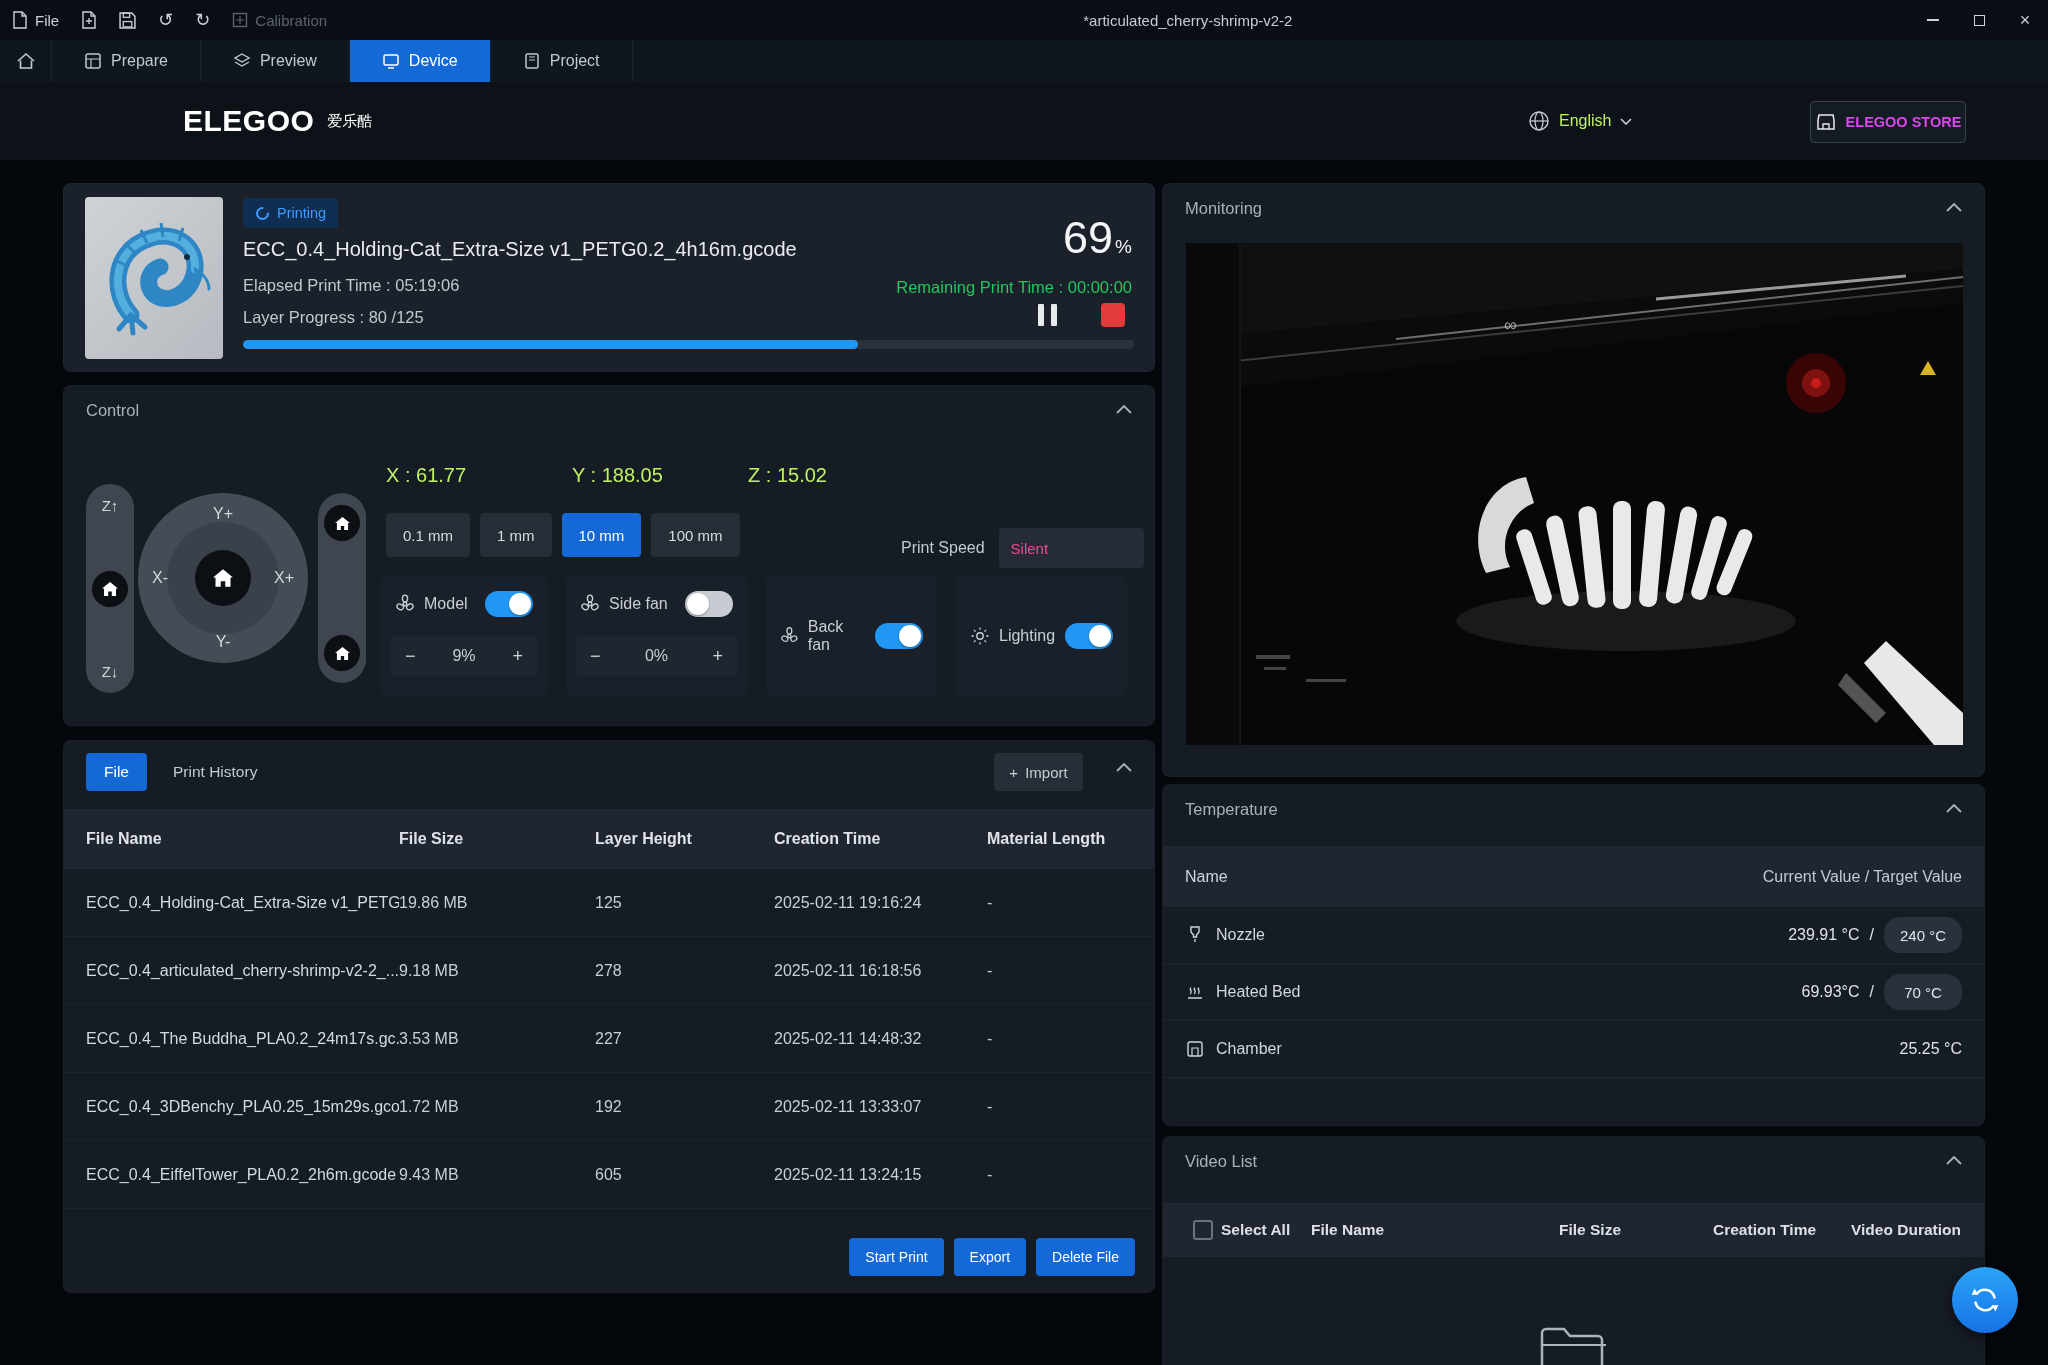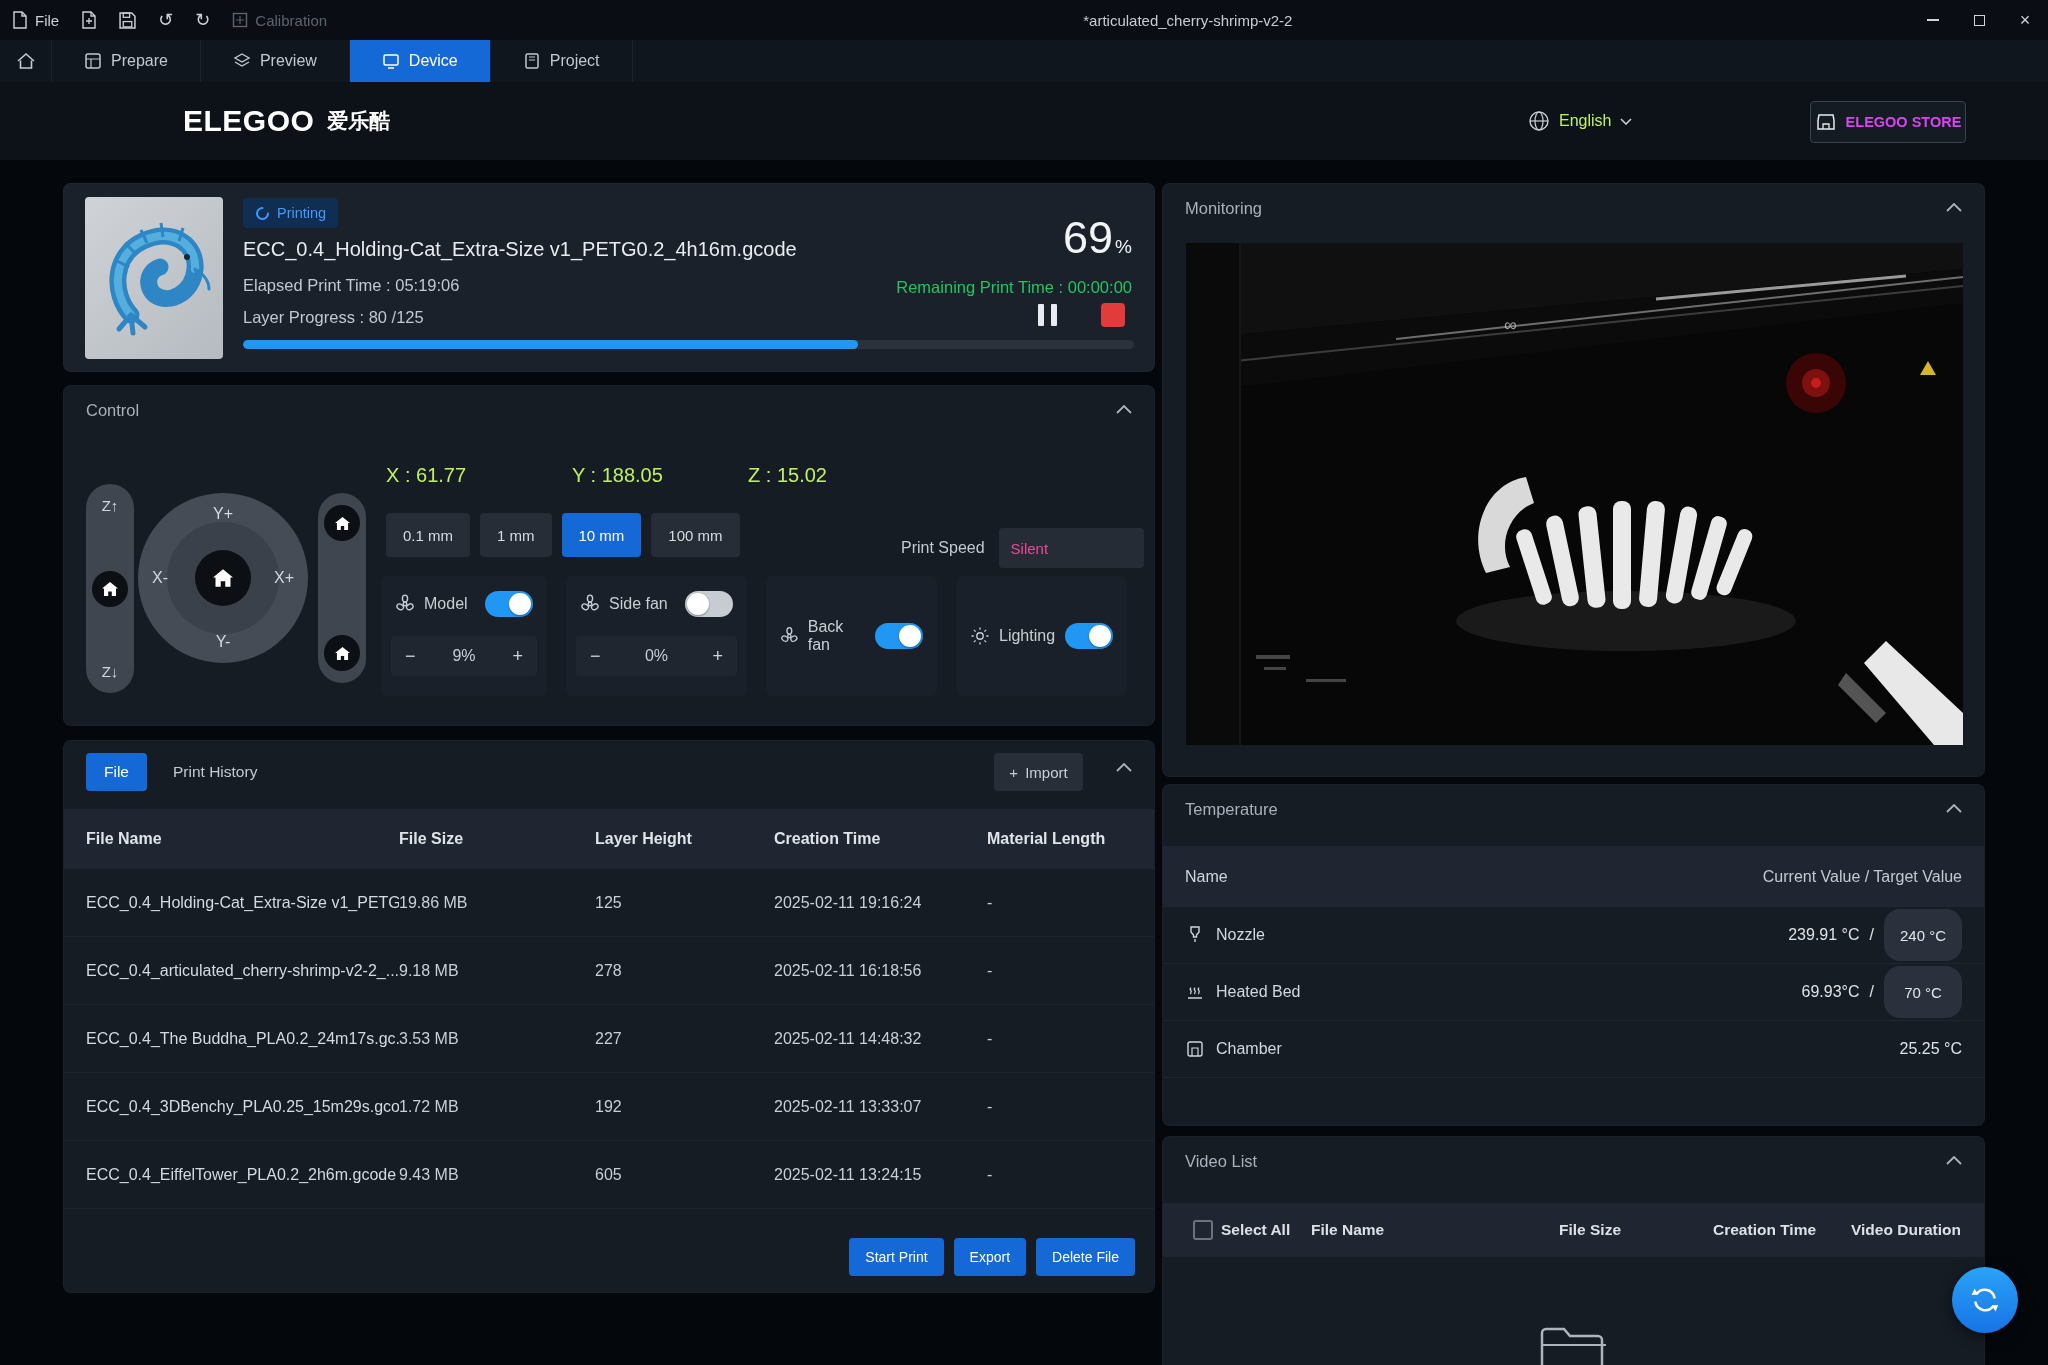--- a/index.html
+++ b/index.html
@@ -21,21 +21,21 @@
   .closex{font-size:18px}
   
   .navbar{position:absolute;left:0;top:40px;width:2048px;height:42px;background:#10161e;display:flex;align-items:stretch;z-index:5}
   .nav-home{width:52px;display:flex;align-items:center;justify-content:center;border-right:1px solid #1c232c;cursor:pointer;color:#c6cbd2}
   .nav-tab{display:flex;align-items:center;gap:9px;padding:0 32px;font-size:16px;color:#c2c8d0;border-right:1px solid #1c232c;cursor:pointer}
   .nav-tab.active{background:#1569d6;color:#fff}
   
   .header{position:absolute;left:0;top:82px;width:2048px;height:78px;background:#0d1219}
   .brand{position:absolute;left:183px;top:50%;transform:translateY(-50%);display:flex;align-items:center;gap:13px}
   .brand-en{font-size:30px;font-weight:800;letter-spacing:.5px;color:#fff}
-  .brand-cn{font-size:21px;font-weight:bold;color:#fff}
+  .brand-cn{font-size:15px;font-weight:normal;color:#fff}
   .lang{position:absolute;left:1528px;top:50%;transform:translateY(-50%);display:flex;align-items:center;gap:9px;cursor:pointer}
   .lang-label{font-size:16px;color:#bef264}
   .storebtn{position:absolute;left:1810px;top:19px;width:156px;height:42px;border:1px solid #3a424d;background:#151b23;border-radius:4px;display:flex;align-items:center;justify-content:center;gap:9px;cursor:pointer}
   .store-label{font-size:14.5px;font-weight:bold;color:#d946ef}
   
   .panel{position:absolute;background:#161c24;border-radius:8px;border:1px solid rgba(255,255,255,.025)}
   .ptitle{position:absolute;left:22px;top:15px;font-size:16.5px;color:#a9b0ba}
   .chev{position:absolute;right:22px;top:19px;cursor:pointer}
   
   #printCard{left:63px;top:183px;width:1092px;height:189px;background:#1a212b}
@@ -100,21 +100,21 @@
   #monPanel{left:1162px;top:183px;width:823px;height:594px}
   .camera{position:absolute;left:23px;top:59px;width:777px;height:502px;background:#060606;overflow:hidden}
   
   #tempPanel{left:1162px;top:784px;width:823px;height:342px}
   .thead{position:absolute;left:0;top:61px;width:100%;height:61px;background:#1f2631;display:flex;align-items:center;justify-content:space-between;padding:0 22px;font-size:16px}
   .thead .nm{color:#cfd5dc}
   .thead .vc{color:#c3c9d1}
   .temprow{position:absolute;left:0;width:100%;height:57px;display:flex;align-items:center;padding:0 22px;border-bottom:1px solid #20262f}
   .temprow .tnm{display:flex;gap:11px;align-items:center;color:#d3d8de;font-size:16px}
   .temprow .tval{margin-left:auto;display:flex;align-items:center;gap:10px;color:#dfe3e8;font-size:16px}
-  .tbox{width:78px;height:52px;background:#2a313c;border-radius:16px;display:flex;align-items:center;justify-content:center;font-size:15px;color:#e2e6ea;cursor:text}
+  .tbox{width:78px;height:36px;background:#2a313c;border-radius:16px;display:flex;align-items:center;justify-content:center;font-size:15px;color:#e2e6ea;cursor:text}
   
   #videoPanel{left:1162px;top:1136px;width:823px;height:262px;overflow:hidden}
   .vhead{position:absolute;left:0;top:66px;width:100%;height:54px;background:#1f2631}
   .vhead span{position:absolute;top:50%;transform:translateY(-50%);font-size:15.5px;font-weight:bold;color:#dde1e6}
   .vcheck{position:absolute;left:30px;top:50%;transform:translateY(-50%);width:20px;height:20px;border:2px solid #6b737d;border-radius:3px;cursor:pointer}
   .vfolder{position:absolute;left:50%;top:188px;transform:translateX(-50%)}
   
   .refresh{position:absolute;left:1952px;top:1267px;width:66px;height:66px;border-radius:50%;background:linear-gradient(180deg,#2ba3f7,#1673e6);display:flex;align-items:center;justify-content:center;cursor:pointer;box-shadow:0 4px 14px rgba(0,0,0,.5);z-index:20}
 </style>
 </head>

